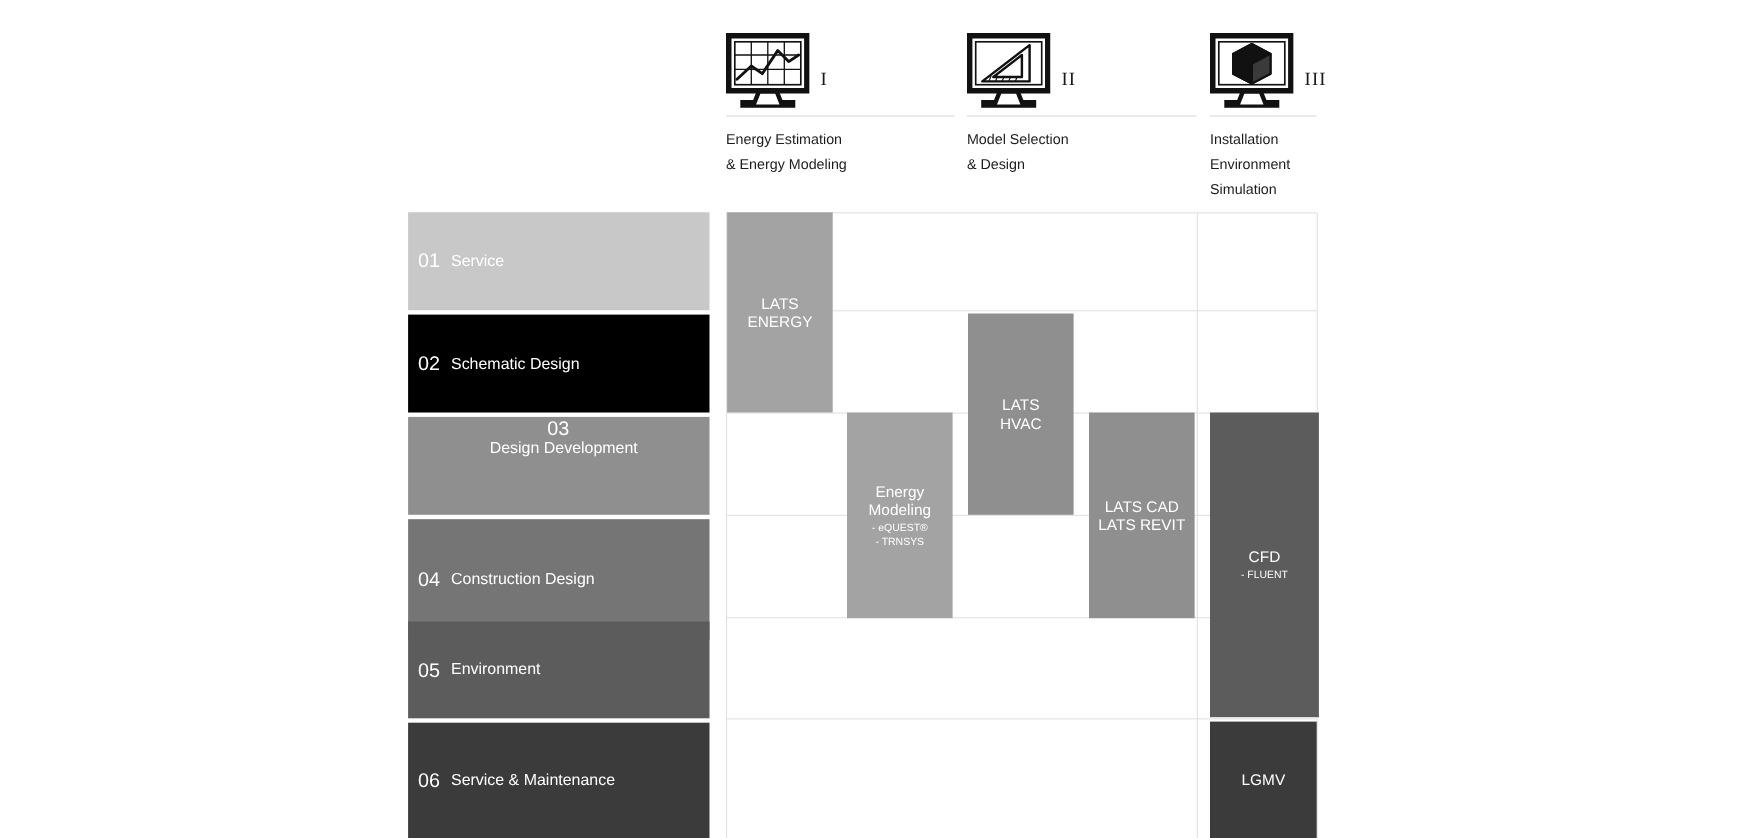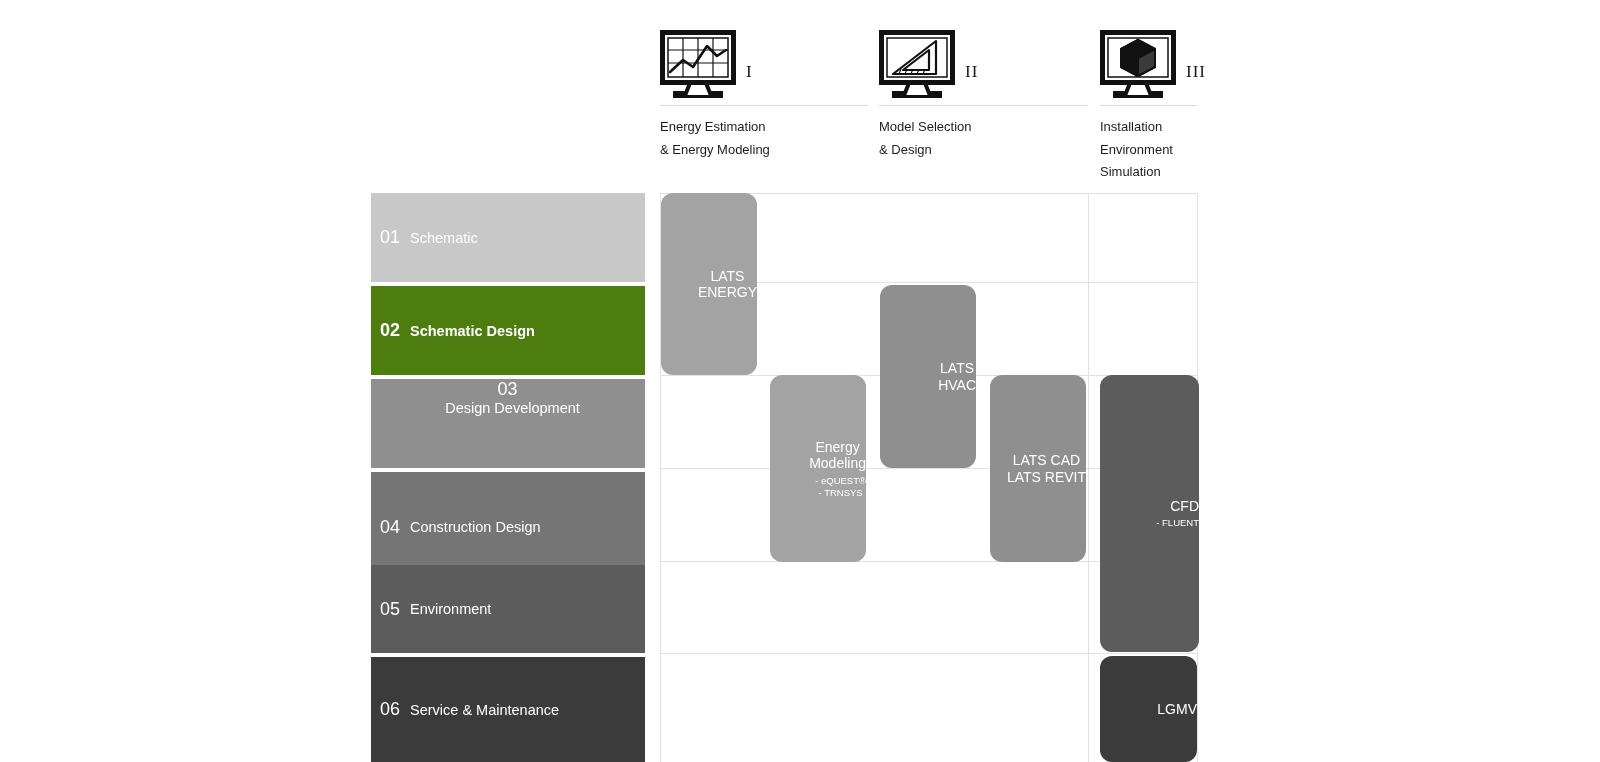--- a/index.html
+++ b/index.html
@@ -89,26 +89,25 @@
     background: #e2e2e2;
     width: 1px;
   }
 
   
   .block {
     position: absolute;
     color: #ffffff;
     display: flex;
     flex-direction: column;
-    align-items: flex-end;
+    align-items: center;
     justify-content: center;
     text-align: center;
     box-sizing: border-box;
     line-height: 16.5px;
-    border-radius: 12px;
   }
   .block .btitle {
     font-size: 14px;
     line-height: 16.5px;
     white-space: pre-line;
   }
   .block .bsub {
     font-size: 9.5px;
     line-height: 12px;
     margin-top: 3px;
@@ -202,23 +201,23 @@
       <div class="gridline" style="left: 660px; width: 537px; top: 561px;"></div>
       <div class="gridline" style="left: 660px; width: 537px; top: 653px;"></div>
       <div class="vline" style="left: 660px; top: 193px; height: 569px;"></div>
       <div class="vline" style="left: 1088px; top: 193px; height: 569px;"></div>
       <div class="vline" style="left: 1197px; top: 193px; height: 569px;"></div>
     </div>
 
   <div id="phase-area">
       <div class="phase" style="top: 193px; height: 89px; background: rgb(200, 200, 200);">
         <span class="num">01</span>
-        <span class="pname">Schematic</span>
-      </div>
-      <div class="phase" style="top: 286px; height: 89px; background: #4d7c0f; font-weight: bold;">
+        <span class="pname">Service</span>
+      </div>
+      <div class="phase" style="top: 286px; height: 89px; background: #000000;">
         <span class="num">02</span>
         <span class="pname">Schematic Design</span>
       </div>
       <div class="phase" style="top: 379px; height: 89px; background: rgb(143, 143, 143); flex-direction: column;">
         <span class="num">03</span>
         <span class="pname">Design Development</span>
       </div>
       <div class="phase" style="top: 472px; height: 110px; background: rgb(117, 117, 117);">
         <span class="num">04</span>
         <span class="pname">Construction Design</span>

